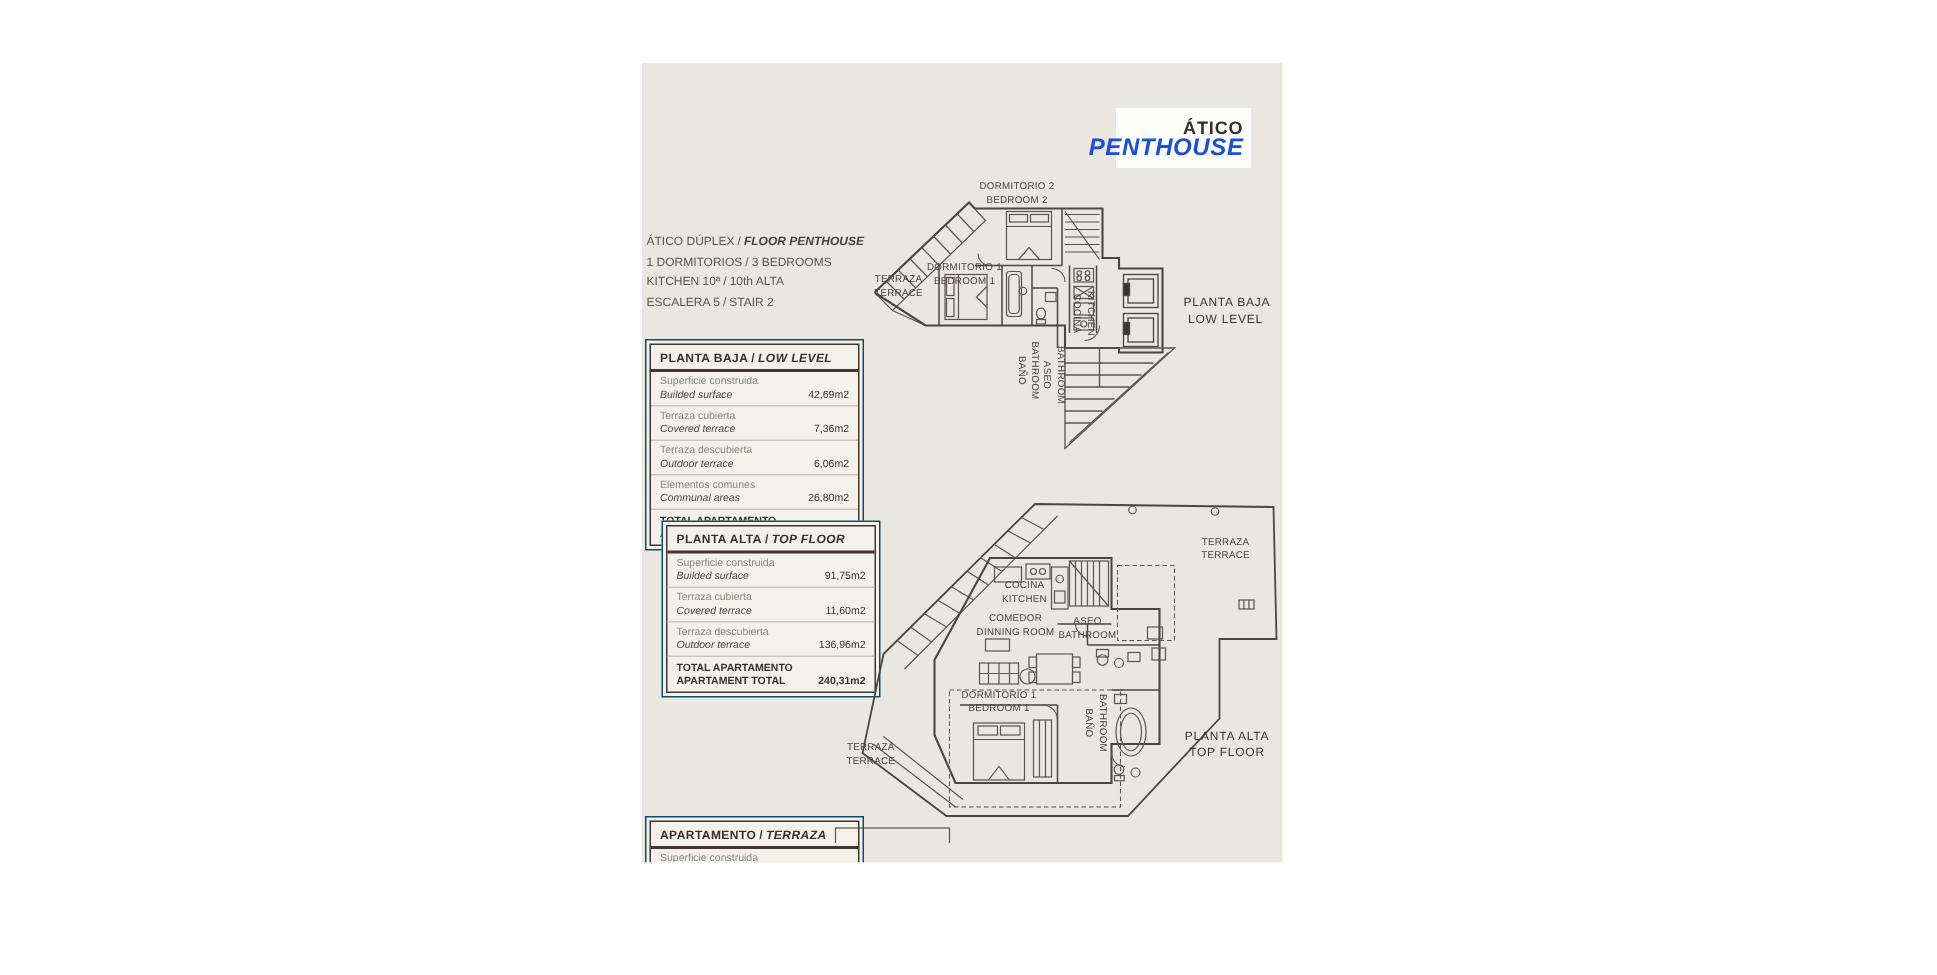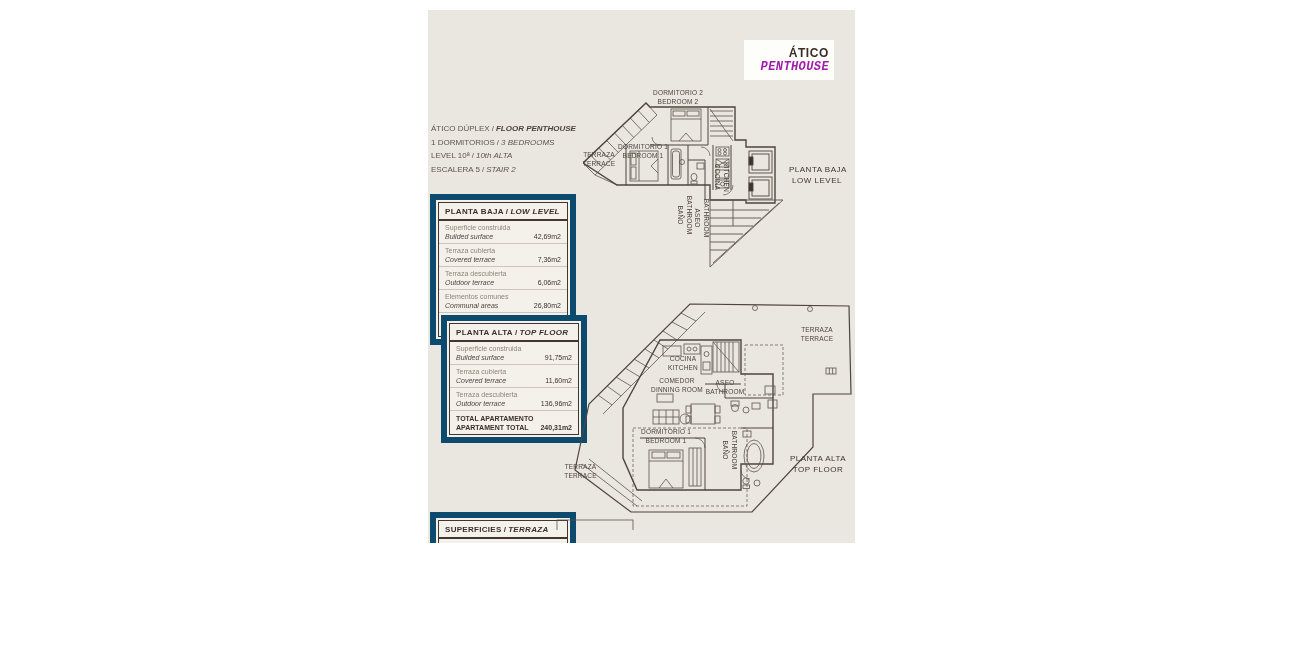--- a/index.html
+++ b/index.html
@@ -1,34 +1,34 @@
 <!DOCTYPE html>
 <html><head>
 <meta charset="utf-8">
 <style>
   html,body{margin:0;padding:0;background:#ffffff;}
   #canvas{position:relative;width:1291px;height:543px;background:#ffffff;overflow:hidden;
-          font-family:"Liberation Sans", sans-serif;color:#3b2f28;}
+          font-family:"Liberation Sans", sans-serif;color:#3b2f28;margin-top:32px;}
   #page{position:absolute;left:428px;top:10px;width:427px;height:622px;background:#e9e7df;}
 
   
   .title-box{position:absolute;left:316px;top:30px;width:90px;height:40px;background:#fdfdfa;
              display:flex;flex-direction:column;justify-content:center;align-items:flex-end;
              padding-right:5px;box-sizing:border-box;}
   .title-es{font-size:12px;font-weight:bold;letter-spacing:.6px;color:#3a2d26;line-height:14px;}
-  .title-en{font-size:12px;font-weight:bold;font-style:italic;letter-spacing:.4px;color:#a21caf;line-height:14px;font-family:Liberation Mono, monospace;}
+  .title-en{font-size:16px;font-weight:bold;font-style:italic;letter-spacing:.4px;color:#1d4ed8;line-height:14px;}
 
   
   .desc{position:absolute;left:3px;top:112px;width:180px;font-size:8px;line-height:13.5px;color:#5d564c;}
-  .desc .en{font-style:italic;}
+  .desc .en{}
   .desc .en-b{font-style:italic;font-weight:bold;color:#4a423a;}
   .sep{margin:0 2px;}
 
   
-  .tbl{position:absolute;width:146px;background:#f3f1ea;border:6px solid #0c4a6e;padding:2px;box-sizing:border-box;}
+  .tbl{position:absolute;width:146px;background:#f3f1ea;border:1px solid #0c4a6e;padding:2px;box-sizing:border-box;}
   .tbl-inner{border:1px solid #44352e;}
   .tbl-head{padding:4px 6px 3px;border-bottom:2px solid #44352e;font-size:8px;font-weight:bold;
             letter-spacing:.3px;color:#3b2f28;}
   .tbl-head .en{font-style:italic;}
   .trow{padding:2px 6px 2px;border-bottom:1px solid #ccc6ba;}
   .trow:last-child{border-bottom:none;}
   .r-es{font-size:7px;color:#8d8679;line-height:9px;}
   .r-line{display:flex;justify-content:space-between;align-items:baseline;line-height:9px;}
   .r-en{font-size:7px;font-style:italic;color:#4e463c;}
   .r-val{font-size:7px;color:#3b332b;}
@@ -64,21 +64,21 @@
   <div id="page">
 
     <div class="title-box">
       <div class="title-es">ÁTICO</div>
       <div class="title-en">PENTHOUSE</div>
     </div>
 
     <div class="desc">
       <div><span>ÁTICO DÚPLEX</span><span class="sep">/</span><span class="en-b">FLOOR PENTHOUSE</span></div>
       <div><span>1 DORMITORIOS</span><span class="sep">/</span><span class="en">3 BEDROOMS</span></div>
-      <div><span>LEVEL 10ª</span><span class="sep">/</span><span class="en">10th ALTA</span></div>
+      <div><span>KITCHEN 10ª</span><span class="sep">/</span><span class="en">10th ALTA</span></div>
       <div><span>ESCALERA 5</span><span class="sep">/</span><span class="en">STAIR 2</span></div>
     </div>
 
     <div class="tbl" style="left:2px;top:184px;">
       <div class="tbl-inner">
         <div class="tbl-head"><span>PLANTA BAJA</span><span class="sep">/</span><span class="en">LOW LEVEL</span></div>
         <div class="trow">
           <div class="r-es">Superficie construida</div>
           <div class="r-line">
               <span class="r-en">Builded surface</span>
@@ -145,21 +145,21 @@
           <div class="r-line">
               <span class="r-en">APARTAMENT TOTAL</span>
               <span class="r-val">240,31m2</span>
             </div>
         </div>
       </div>
     </div>
 
     <div class="tbl" style="left:2px;top:502px;">
       <div class="tbl-inner">
-        <div class="tbl-head"><span>SUPERFICIES</span><span class="sep">/</span><span class="en">TERRAZA</span></div>
+        <div class="tbl-head"><span>APARTAMENTO</span><span class="sep">/</span><span class="en">TERRAZA</span></div>
         <div class="trow">
           <div class="r-es">Superficie construida</div>
           <div class="r-line">
               <span class="r-en">Builded surface</span>
               <span class="r-val">134,44m2</span>
             </div>
         </div>
         <div class="trow">
           <div class="r-es">Terraza cubierta</div>
           <div class="r-line">

